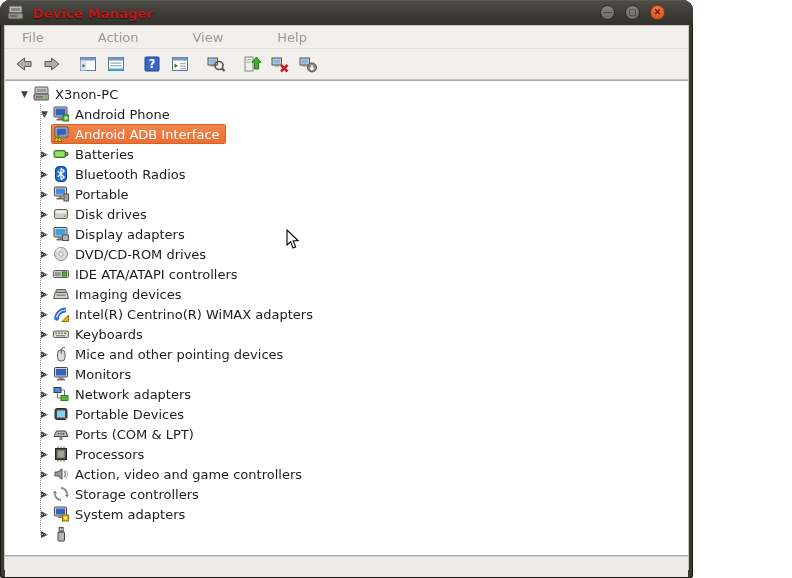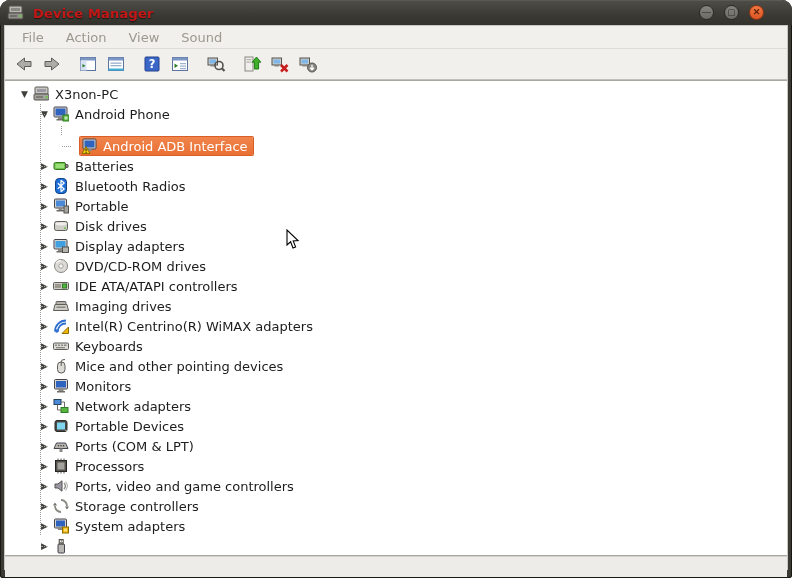--- a/index.html
+++ b/index.html
@@ -1,52 +1,52 @@
 <!DOCTYPE html>
 <html><head>
 <meta charset="utf-8">
 <style>
   html,body{margin:0;padding:0;background:#ffffff;}
   body{font-family:"DejaVu Sans",sans-serif;width:792px;height:578px;position:relative;overflow:hidden;}
-  .window{position:absolute;left:0;top:0;width:792px;height:578px;background:#3b3a35;
+  .window{position:absolute;left:0;top:0;width:693px;height:578px;background:#3b3a35;
           border-radius:10px 10px 3px 3px;box-shadow:inset 0 0 0 1px #181712;box-sizing:border-box;}
   
   .titlebar{position:relative;height:25px;border-radius:10px 10px 0 0;
             background:linear-gradient(#4d4c47,#3a3934 60%,#33322d);display:flex;align-items:center;
             border-top:1px solid #5a5952;box-sizing:border-box;}
   .app-icon{width:18px;height:16px;margin:0 8px 0 7px;flex:0 0 auto;}
   .title{color:#c41717;font-size:13px;font-weight:bold;text-shadow:0 1px 1px #1a1914;letter-spacing:.2px;}
   .controls{position:absolute;right:28px;top:4px;display:flex;gap:10px;}
   .ctl{width:15px;height:15px;border-radius:50%;border:1px solid #2a2925;display:flex;align-items:center;
        justify-content:center;font-size:9px;line-height:1;color:#32312c;cursor:default;box-sizing:border-box;
        background:linear-gradient(#85847e,#6b6a64);padding:0;}
   .ctl.close{background:linear-gradient(#f07840,#dd5524);border-color:#8f3312;color:#5c1f09;font-weight:bold;}
   
   .client{position:absolute;left:4px;right:4px;top:25px;height:545px;background:#f1f0ed;
           border:1px solid #c9c7c2;box-sizing:border-box;}
-  .menubar{height:22px;display:flex;align-items:center;padding-left:6px;border-bottom:1px solid #dedcd7;}
+  .menubar{height:22px;display:flex;align-items:center;padding-left:6px;border-bottom:1px solid #dedcd7;gap:32px;}
   .menu-item{color:#9c988f;font-size:13px;padding:0 11px;cursor:default;}
   .toolbar{height:30px;display:flex;align-items:center;padding-left:6px;border-bottom:1px solid #c2c0bb;}
   .tb{width:26px;height:24px;border:none;background:transparent;padding:2px;margin:0 1px;cursor:default;}
   .tb:nth-child(2),.tb:nth-child(4),.tb:nth-child(6),.tb:nth-child(7){margin-right:9px;}
   .tb svg{display:block;}
   
   .tree{position:relative;background:#ffffff;height:471px;border:1px solid #aaa8a3;border-left:none;border-right:none;
         overflow:hidden;padding-top:3px;box-sizing:content-box;}
   .row{position:relative;height:20px;display:flex;align-items:center;font-size:13px;color:#1c1c1c;white-space:nowrap;}
   .twisty{width:15px;flex:0 0 15px;font-size:9px;color:#3f3e3a;text-align:center;line-height:20px;}
   .sel-wrap{display:flex;align-items:center;gap:5px;padding:1px 5px 1px 1px;border-radius:1px;justify-content:space-between;}
   .sel-wrap.selected{background:linear-gradient(#f0854c,#e96f33);color:#ffffff;box-shadow:0 0 0 1px #d95f26;}
   .dev-icon{width:17px;height:16px;flex:0 0 17px;}
   .spine{position:absolute;border-left:1px dotted #9b9b9b;width:0;}
   .spine1{left:35px;top:23px;height:431px;}
   .spine2{left:56px;top:45px;height:9px;}
   .row.lv1::before{content:"";position:absolute;left:36px;top:10px;width:6px;border-top:1px dotted #9b9b9b;}
   .row.lv2::before{content:"";position:absolute;left:57px;top:10px;width:9px;border-top:1px dotted #9b9b9b;}
-  .pad0{padding-left:12px;} .pad1{padding-left:32px;} .pad2{padding-left:60px;margin-top:12px;}
+  .pad0{padding-left:12px;} .pad1{padding-left:32px;} .pad2{padding-left:32px;}
   .statusbar{height:20px;background:#eeece9;border-top:1px solid #d3d1cc;}
   .cursor{position:absolute;left:286px;top:229px;width:14px;height:21px;pointer-events:none;z-index:50;}
 </style>
 </head>
 <body>
 
 <div class="window">
   <div class="titlebar">
     <svg class="app-icon" viewBox="0 0 18 16">
       <rect x="2" y="1" width="13" height="7" rx="1" fill="#b9b7b2" stroke="#55534e"></rect>
@@ -61,21 +61,21 @@
         <button class="ctl maximize">▢</button>
         <button class="ctl close">✕</button>
       </div>
   </div>
 
   <div class="client">
     <div class="menubar">
         <span class="menu-item">File</span>
         <span class="menu-item">Action</span>
         <span class="menu-item">View</span>
-        <span class="menu-item">Sound</span>
+        <span class="menu-item">Help</span>
       </div>
     <div class="toolbar">
         <button class="tb">
           <svg viewBox="0 0 20 20" width="20" height="20">
             <path d="M10.5 4 L10.5 7.5 L17 7.5 L17 12.5 L10.5 12.5 L10.5 16 L3 10 Z" fill="#aeaca7" stroke="#5f5d58"></path>
           </svg>
         </button>
         <button class="tb">
           <svg viewBox="0 0 20 20" width="20" height="20">
             <path d="M9.5 4 L9.5 7.5 L3 7.5 L3 12.5 L9.5 12.5 L9.5 16 L17 10 Z" fill="#aeaca7" stroke="#5f5d58"></path>
@@ -274,21 +274,21 @@
           </span>
         </div>
         <div class="row lv1 pad1">
           <span class="twisty">▶</span>
           <span class="sel-wrap">
             <span class="dev-icon"><svg viewBox="0 0 16 16" width="16" height="16">
                 <path d="M2 6.5 L14 6.5 L15.5 12.5 L0.5 12.5 Z" fill="#cfcdc8" stroke="#5f5d58"></path>
                 <rect x="3" y="3.5" width="10" height="3" rx="1" fill="#b5b3ae" stroke="#5f5d58"></rect>
                 <rect x="3.5" y="8.5" width="9" height="1.5" fill="#8a8882"></rect>
               </svg></span>
-            <span class="label">Imaging drives</span>
+            <span class="label">Imaging devices</span>
           </span>
         </div>
         <div class="row lv1 pad1">
           <span class="twisty">▶</span>
           <span class="sel-wrap">
             <span class="dev-icon"><svg viewBox="0 0 16 16" width="16" height="16">
                 <path d="M2 13.5 A11 11 0 0 1 13 2.5" stroke="#2f6fd0" stroke-width="1.8" fill="none"></path>
                 <path d="M5 13.5 A7.5 7.5 0 0 1 13 5.5" stroke="#2f6fd0" stroke-width="1.8" fill="none"></path>
                 <circle cx="3.8" cy="13" r="1.7" fill="#2f6fd0"></circle>
                 <path d="M9 15.5 L15.5 9 L15.5 15.5 Z" fill="#f2b705" stroke="#8a6d00"></path>
@@ -380,21 +380,21 @@
           </span>
         </div>
         <div class="row lv1 pad1">
           <span class="twisty">▶</span>
           <span class="sel-wrap">
             <span class="dev-icon"><svg viewBox="0 0 16 16" width="16" height="16">
                 <path d="M2 6 L5 6 L9 2.8 L9 13.2 L5 10 L2 10 Z" fill="#9a98a2" stroke="#55534e"></path>
                 <path d="M11 5 Q13.8 8 11 11" stroke="#8a8882" stroke-width="1.3" fill="none"></path>
                 <path d="M12.5 3.5 Q16.3 8 12.5 12.5" stroke="#b5b3ae" stroke-width="1.1" fill="none"></path>
               </svg></span>
-            <span class="label">Ports, video and game controllers</span>
+            <span class="label">Action, video and game controllers</span>
           </span>
         </div>
         <div class="row lv1 pad1">
           <span class="twisty">▶</span>
           <span class="sel-wrap">
             <span class="dev-icon"><svg viewBox="0 0 16 16" width="16" height="16">
                 <path d="M8 2 A6 6 0 0 1 14 8" stroke="#8a8882" stroke-width="1.8" fill="none"></path>
                 <path d="M8 14 A6 6 0 0 1 2 8" stroke="#8a8882" stroke-width="1.8" fill="none"></path>
                 <path d="M12 8.5 L16 8.5 L14 11.5 Z" fill="#6e6c67"></path>
                 <path d="M0 7.5 L4 7.5 L2 4.5 Z" fill="#6e6c67"></path>

